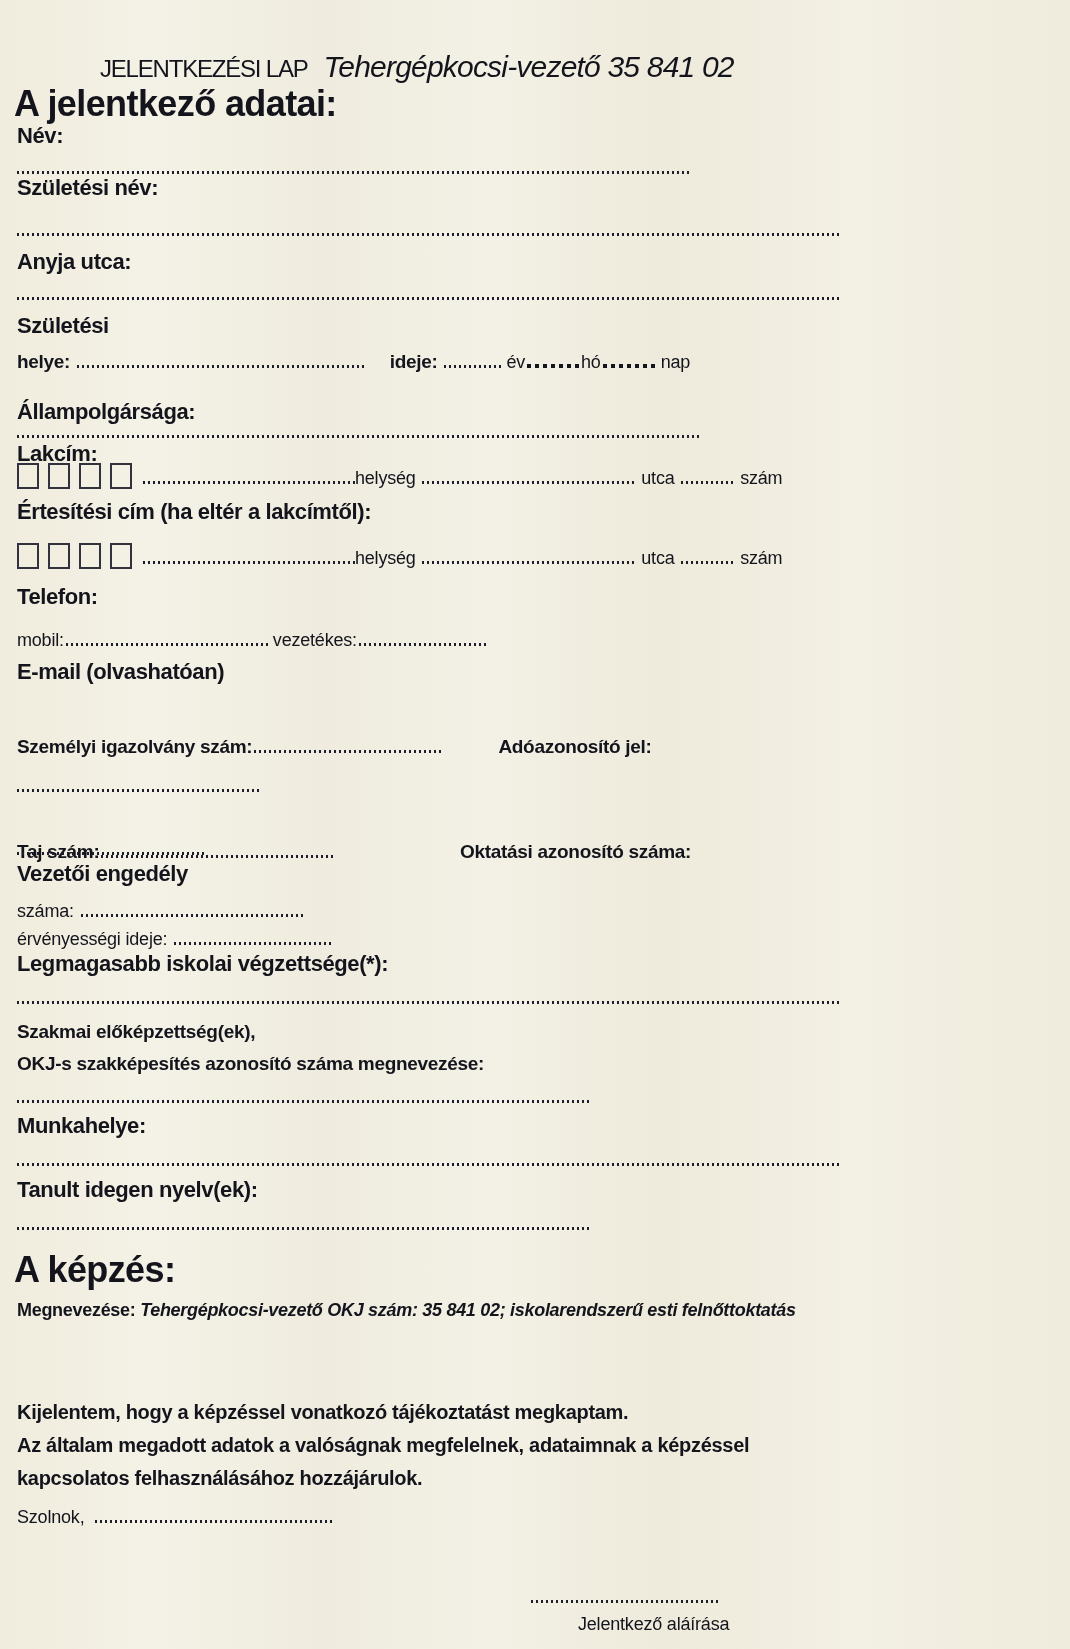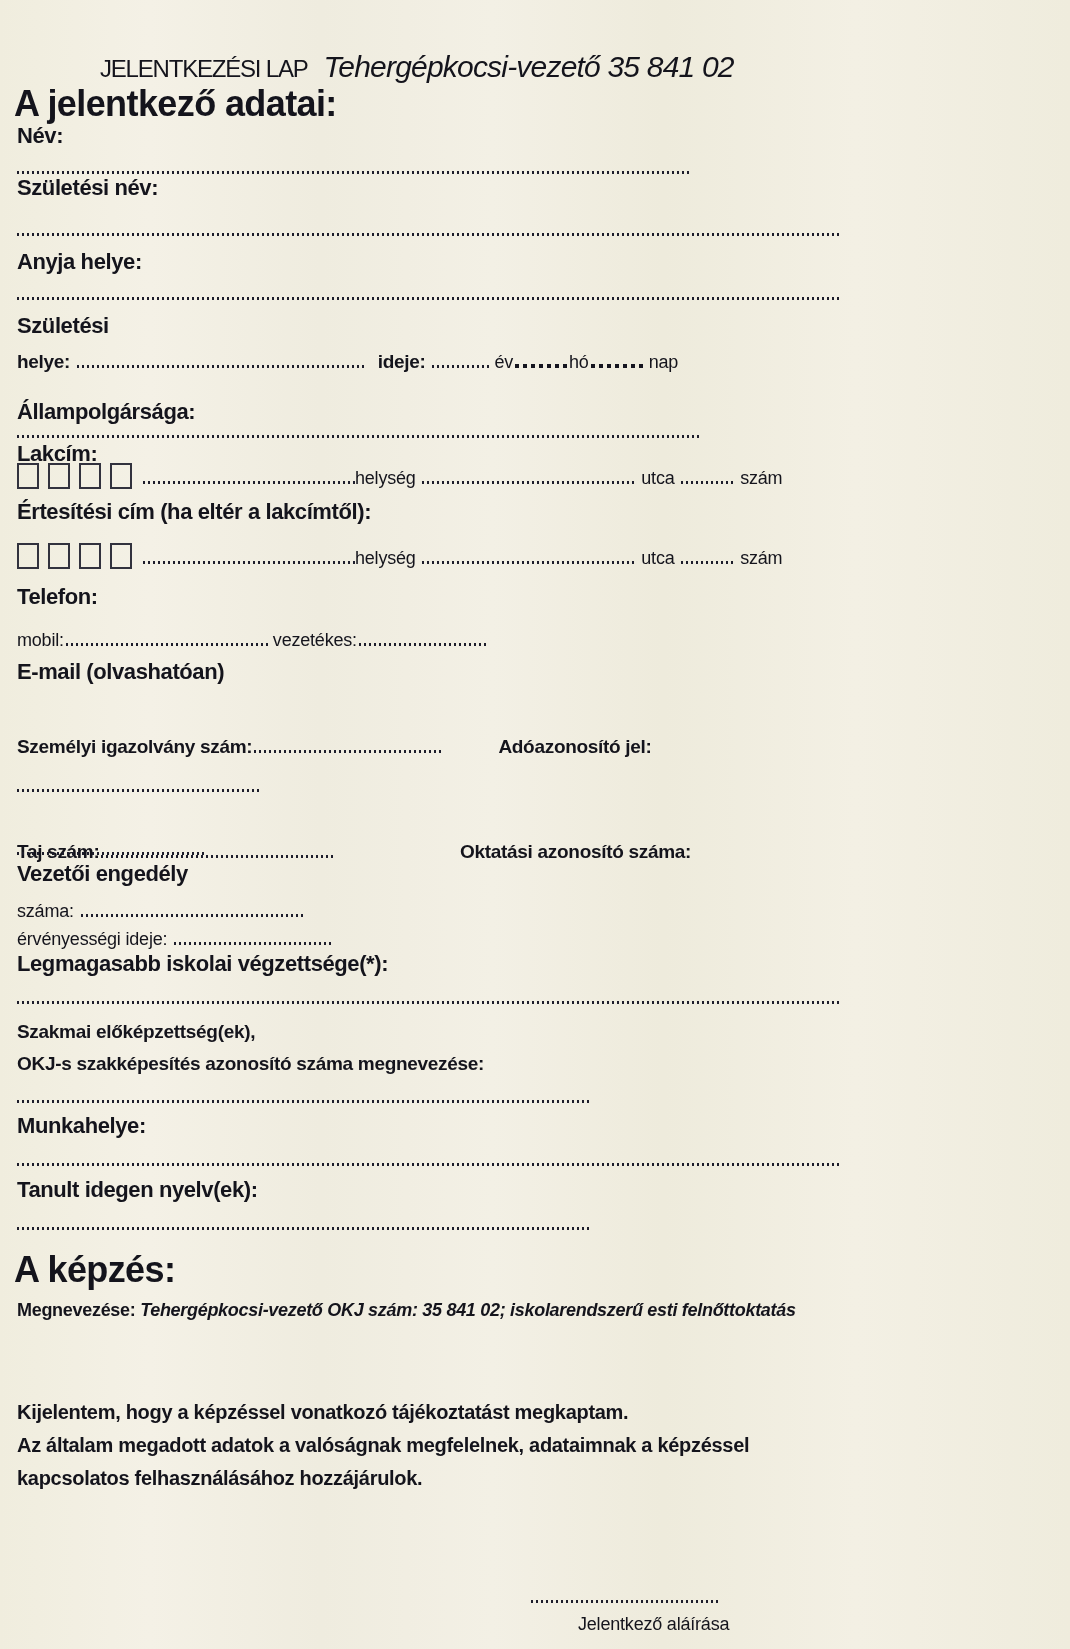--- a/index.html
+++ b/index.html
@@ -49,29 +49,29 @@
   </div>
 
   <div class="row h1" style="top:92px;left:14px;">A jelentkező adatai:</div>
 
   <div class="row fl" style="top:124px;">Név:</div>
   <div class="dotline" style="top:171px;width:673px;"></div>
 
   <div class="row fl" style="top:176px;">Születési név:</div>
   <div class="dotline" style="top:233px;width:823px;"></div>
 
-  <div class="row fl" style="top:250px;">Anyja helye:</div>
+  <div class="row fl" style="top:250px;">Anyja utca:</div>
   <div class="dotline" style="top:297px;width:823px;"></div>
 
   <div class="row fl" style="top:314px;">Születési</div>
 
   <div class="row body" style="top:350px;">
     <span class="sb">helye:</span>
     <span class="dots" style="width:288px;"></span>
-    <span class="sb" style="margin-left:6px;">ideje:</span>
+    <span class="sb" style="margin-left:18px;">ideje:</span>
     <span class="dots" style="width:60px;"></span><span>év</span><span class="dots thick" style="width:52px;"></span><span>hó</span><span class="dots thick" style="width:56px;"></span><span>nap</span>
   </div>
 
   <div class="row fl" style="top:400px;">Állampolgársága:</div>
   <div class="dotline" style="top:435px;width:683px;"></div>
 
   <div class="row fl" style="top:442px;">Lakcím:</div>
 
   <div class="row body" style="top:463px;">
     <span class="cbx"></span><span class="cbx"></span><span class="cbx"></span><span class="cbx"></span><span class="dots" style="width:212px;margin-right:0;"></span><span>helység</span>
@@ -140,17 +140,21 @@
   <div class="row wrap" style="top:1292px;width:812px;line-height:36px;font-size:18px;font-weight:bold;letter-spacing:-0.3px;">
     <span>Megnevezése:</span>
     <span style="font-style:italic;">Tehergépkocsi-vezető OKJ szám: 35 841 02; iskolarendszerű esti felnőttoktatás</span>
   </div>
 
   <div class="row wrap" style="top:1396px;width:800px;line-height:33px;font-size:20px;font-weight:bold;letter-spacing:-0.3px;">
     <div>Kijelentem, hogy a képzéssel vonatkozó tájékoztatást megkaptam.</div>
     <div>Az általam megadott adatok a valóságnak megfelelnek, adataimnak a képzéssel kapcsolatos felhasználásához hozzájárulok.</div>
   </div>
 
+  <div class="row body" style="top:1505px;">
+    <span>Szolnok,</span>
+    <span class="dots" style="width:238px;margin-left:6px;"></span>
+  </div>
 
   <div class="dotline" style="top:1600px;left:531px;width:188px;"></div>
   <div class="row body" style="top:1612px;left:578px;">Jelentkező aláírása</div>
 
 </div>
 
 </body></html>

